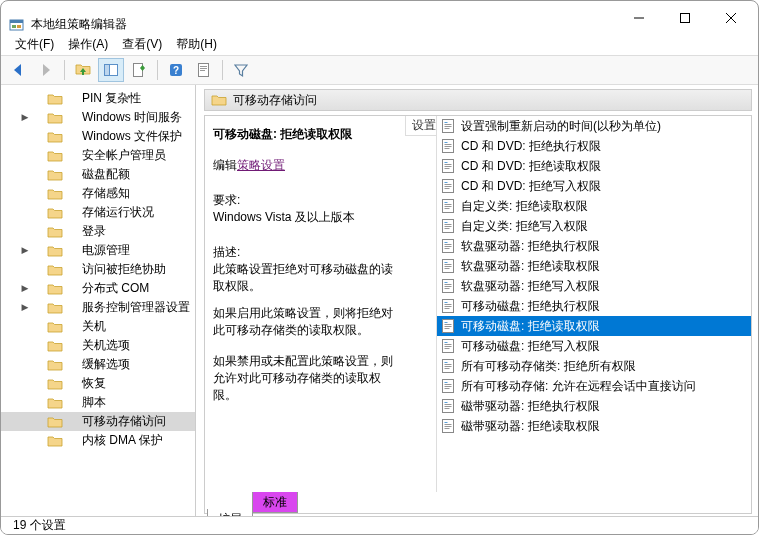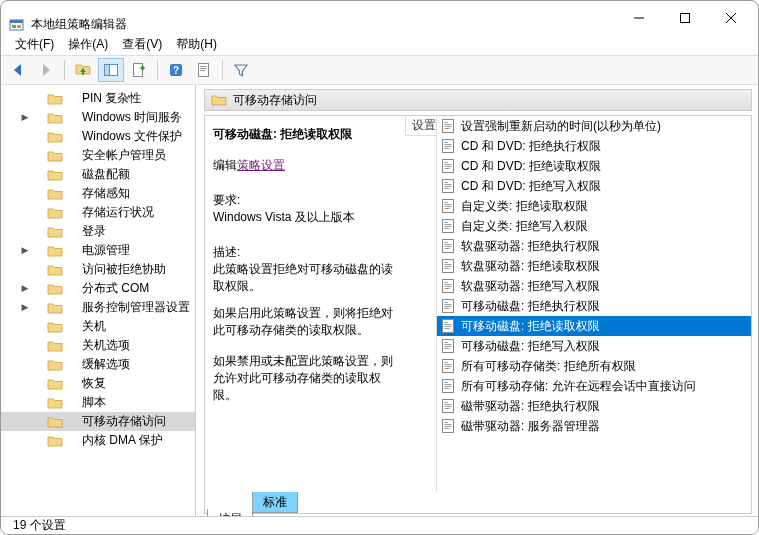--- a/index.html
+++ b/index.html
@@ -31,21 +31,21 @@
   .detail-col .editlink a { color:#701a75; text-decoration:underline; }
   .detail-col .sect-label { margin-top:18px; }
   .list-col { flex:1; display:flex; flex-direction:row; overflow:hidden; }
   .list-header { height:20px; border-bottom:1px solid #ddd; border-left:1px solid #ddd; display:flex; align-items:center; padding-left:6px; color:#333; }
   .list-scroll { flex:1; overflow-y:scroll; border-left:1px solid #ddd; }
   .setting-row { display:flex; align-items:center; height:20px; padding-left:4px; gap:4px; white-space:nowrap; }
   .setting-row.selected { background:#0078d4; color:#fff; }
   .setting-ic { width:16px; height:16px; flex:0 0 16px; }
   .tabs { height:22px; display:flex; align-items:flex-end; gap:0; padding-left:2px; border:1px solid #ccc; border-top:none; margin-bottom:2px; }
   .tab { border:1px solid #999; border-top:none; border-bottom:1px solid #fff; padding:2px 10px 1px 10px; font-size:12px; background:#fff; position:relative; top:17px; margin-right:-1px; }
-  .tab.inactive { background:#7dd3fc; border-bottom:1px solid #999; top:0; }
+  .tab.inactive { background:#d946ef; border-bottom:1px solid #999; top:0; }
   .status { height:18px; border-top:1px solid #ccc; padding:0 12px; display:flex; align-items:center; font-size:12px; background:#fff; }
   .left-pane::-webkit-scrollbar, .list-scroll::-webkit-scrollbar { width:16px; }
   .left-pane::-webkit-scrollbar-thumb, .list-scroll::-webkit-scrollbar-thumb { background:#c8c8c8; border:3px solid #f0f0f0; border-radius:0; }
   .left-pane::-webkit-scrollbar-track, .list-scroll::-webkit-scrollbar-track { background:#f0f0f0; }
 </style>
 </head>
 <body>
 
 <svg width="0" height="0" style="position:absolute">
   <defs>
@@ -402,21 +402,21 @@
               <div class="setting-row">
                 <svg class="setting-ic" viewBox="0 0 16 16">
                   <use href="#setting-item"></use>
                 </svg>
                 <span>磁带驱动器: 拒绝执行权限</span>
               </div>
               <div class="setting-row">
                 <svg class="setting-ic" viewBox="0 0 16 16">
                   <use href="#setting-item"></use>
                 </svg>
-                <span>磁带驱动器: 服务器管理器</span>
+                <span>磁带驱动器: 拒绝读取权限</span>
               </div>
             </div>
         </div>
       </div>
 
       <div class="tabs">
         <div class="tab">扩展</div>
         <div class="tab inactive">标准</div>
       </div>
     </div>

